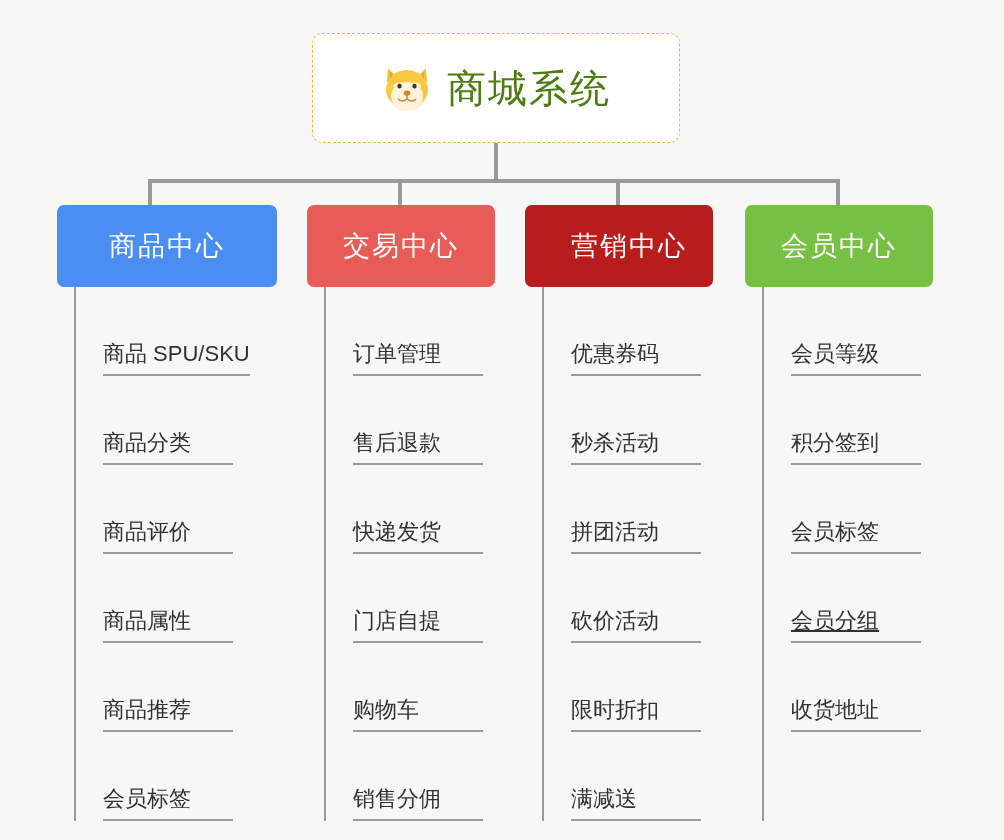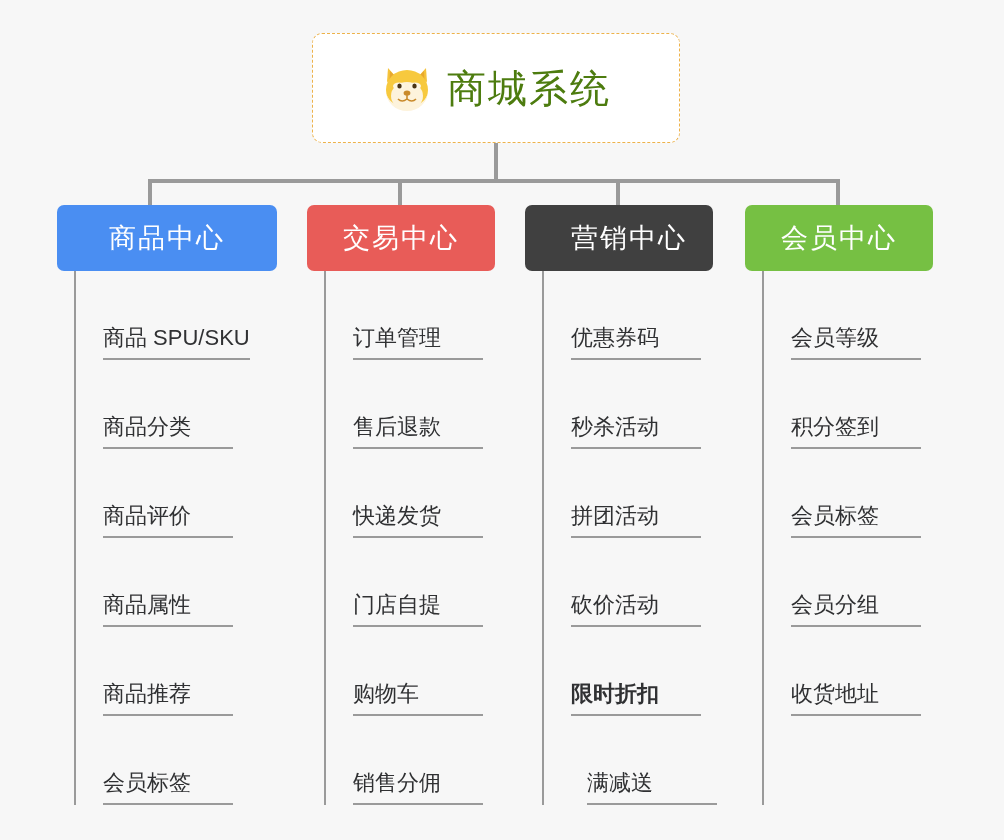--- a/index.html
+++ b/index.html
@@ -57,21 +57,21 @@
   .conn-v { width: 4px; }
   .conn-h { height: 4px; }
 
   
   .column {
     position: absolute;
     top: 205px;
     width: 220px;
   }
   .col-header {
-    height: 66px;
+    height: 82px;
     border-radius: 7px;
     display: flex;
     align-items: center;
     justify-content: center;
     color: #ffffff;
     font-size: 27px;
     letter-spacing: 2px;
     white-space: nowrap;
   }
   .col-body {
@@ -188,63 +188,63 @@
       <div class="leaf">
         <span class="leaf-label" style="border-bottom-color: rgb(154, 154, 154);">购物车</span>
       </div>
       <div class="leaf">
         <span class="leaf-label" style="border-bottom-color: rgb(154, 154, 154);">销售分佣</span>
       </div>
     </div>
   </div>
 
   <div class="column" style="left:525px;">
-    <div class="col-header" style="background:#404040; width:188px;padding-left:20px;">
+    <div class="col-header" style="background:#b91c1c; width:188px;padding-left:20px;">
       <span>营销中心</span>
     </div>
     <div class="col-body">
       <div class="spine" style="height: 534px; background: rgb(154, 154, 154);"></div>
       <div class="leaf">
         <span class="leaf-label" style="border-bottom-color: rgb(154, 154, 154);">优惠券码</span>
       </div>
       <div class="leaf">
         <span class="leaf-label" style="border-bottom-color: rgb(154, 154, 154);">秒杀活动</span>
       </div>
       <div class="leaf">
         <span class="leaf-label" style="border-bottom-color: rgb(154, 154, 154);">拼团活动</span>
       </div>
       <div class="leaf">
         <span class="leaf-label" style="border-bottom-color: rgb(154, 154, 154);">砍价活动</span>
       </div>
       <div class="leaf">
-        <span class="leaf-label" style="border-bottom-color: rgb(154, 154, 154); font-weight: bold;">限时折扣</span>
-      </div>
-      <div class="leaf">
-        <span class="leaf-label" style="border-bottom-color: rgb(154, 154, 154); margin-left: 16px;">满减送</span>
+        <span class="leaf-label" style="border-bottom-color: rgb(154, 154, 154);">限时折扣</span>
+      </div>
+      <div class="leaf">
+        <span class="leaf-label" style="border-bottom-color: rgb(154, 154, 154);">满减送</span>
       </div>
     </div>
   </div>
 
   <div class="column" style="left:745px;">
     <div class="col-header" style="background:#76c043; width:188px;">
       <span>会员中心</span>
     </div>
     <div class="col-body">
       <div class="spine" style="height: 534px; background: rgb(154, 154, 154);"></div>
       <div class="leaf">
         <span class="leaf-label" style="border-bottom-color: rgb(154, 154, 154);">会员等级</span>
       </div>
       <div class="leaf">
         <span class="leaf-label" style="border-bottom-color: rgb(154, 154, 154);">积分签到</span>
       </div>
       <div class="leaf">
         <span class="leaf-label" style="border-bottom-color: rgb(154, 154, 154);">会员标签</span>
       </div>
       <div class="leaf">
-        <span class="leaf-label" style="border-bottom-color: rgb(154, 154, 154);">会员分组</span>
+        <span class="leaf-label" style="border-bottom-color: rgb(154, 154, 154); text-decoration: underline;">会员分组</span>
       </div>
       <div class="leaf">
         <span class="leaf-label" style="border-bottom-color: rgb(154, 154, 154);">收货地址</span>
       </div>
     </div>
   </div>
 
 </div>
 
 </body></html>

